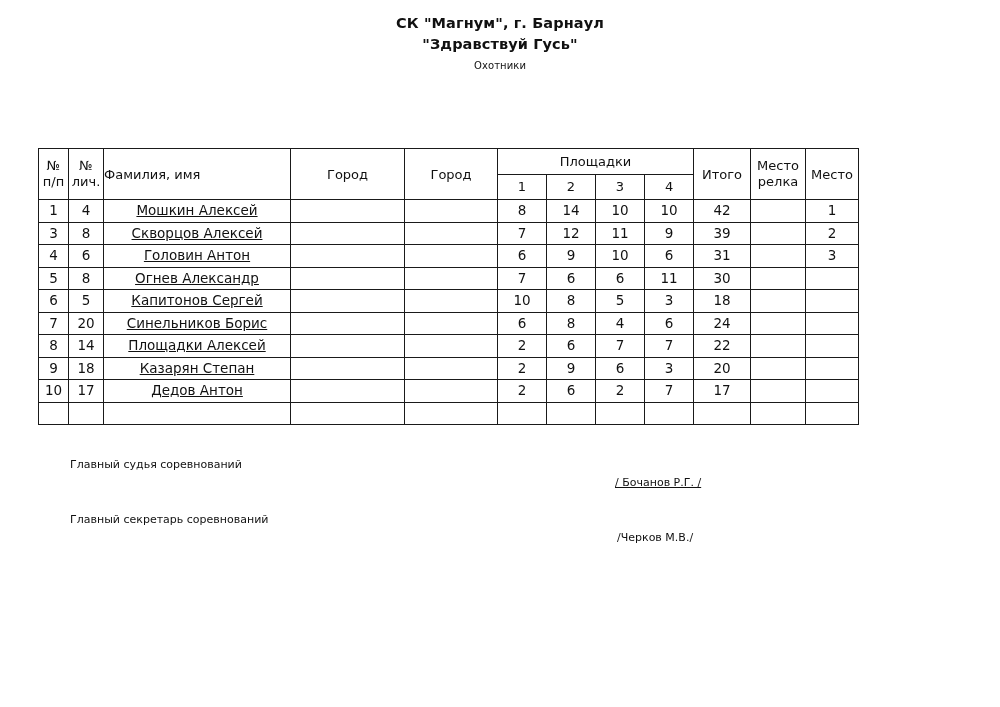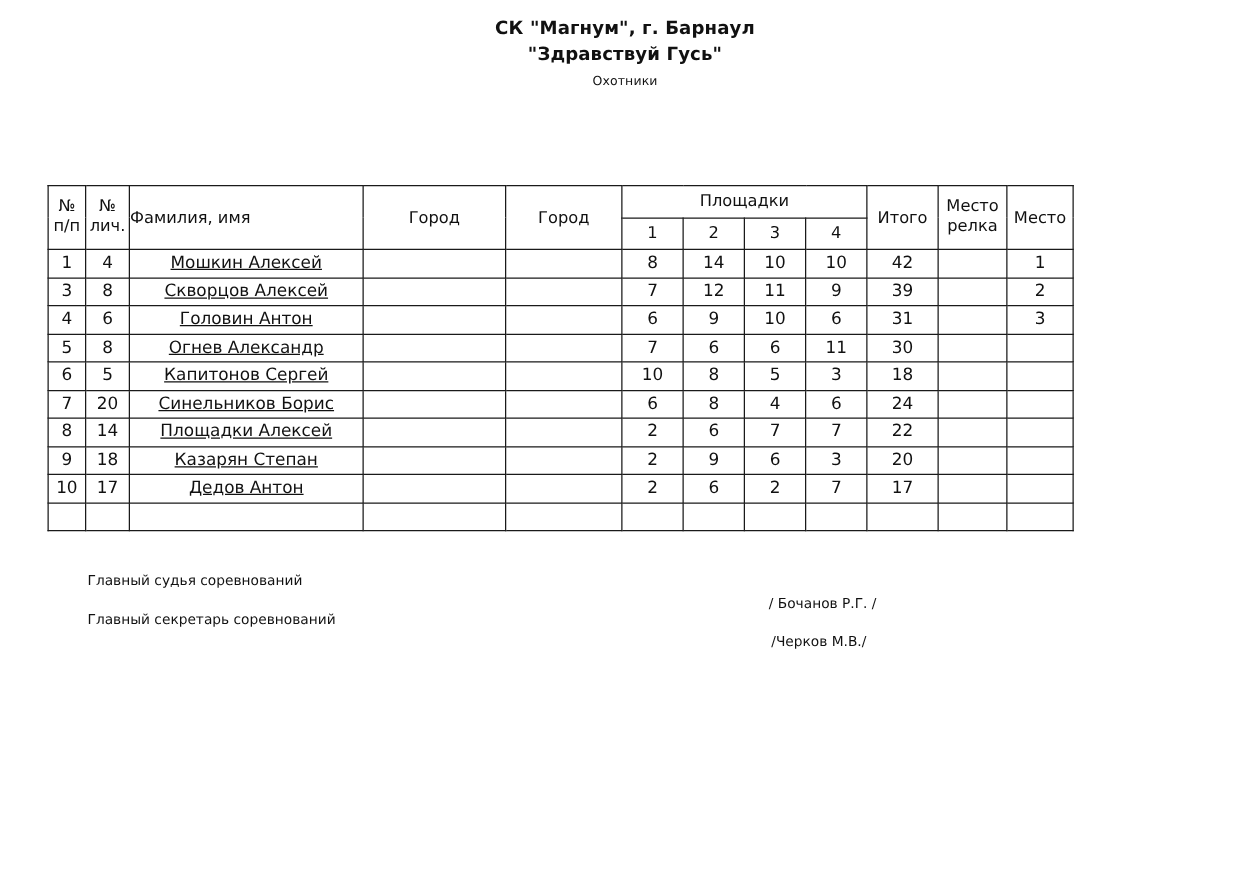--- a/index.html
+++ b/index.html
@@ -89,22 +89,22 @@
   
   .sig-row {
     position: absolute;
     font-size: 11px;
     line-height: 18px;
     white-space: pre;
   }
   .sig-label { position: absolute; left: 70px; }
   .sig-value { position: absolute; }
   #sig1 { top: 438px; }
-  #sig2 { top: 469px; }
-  #sig1 .sig-value { left: 615px; }
+  #sig2 { top: 493px; }
+  #sig1 .sig-value { left: 615px; text-decoration: underline; }
   #sig2 .sig-value { left: 617px; }
 </style>
 </head>
 <body>
 
 <div class="titles">
   <div class="title-line bold">СК "Магнум", г. Барнаул</div>
   <div class="title-line bold">"Здравствуй Гусь"</div>
   <div class="title-line reg">Охотники</div>
 </div>

